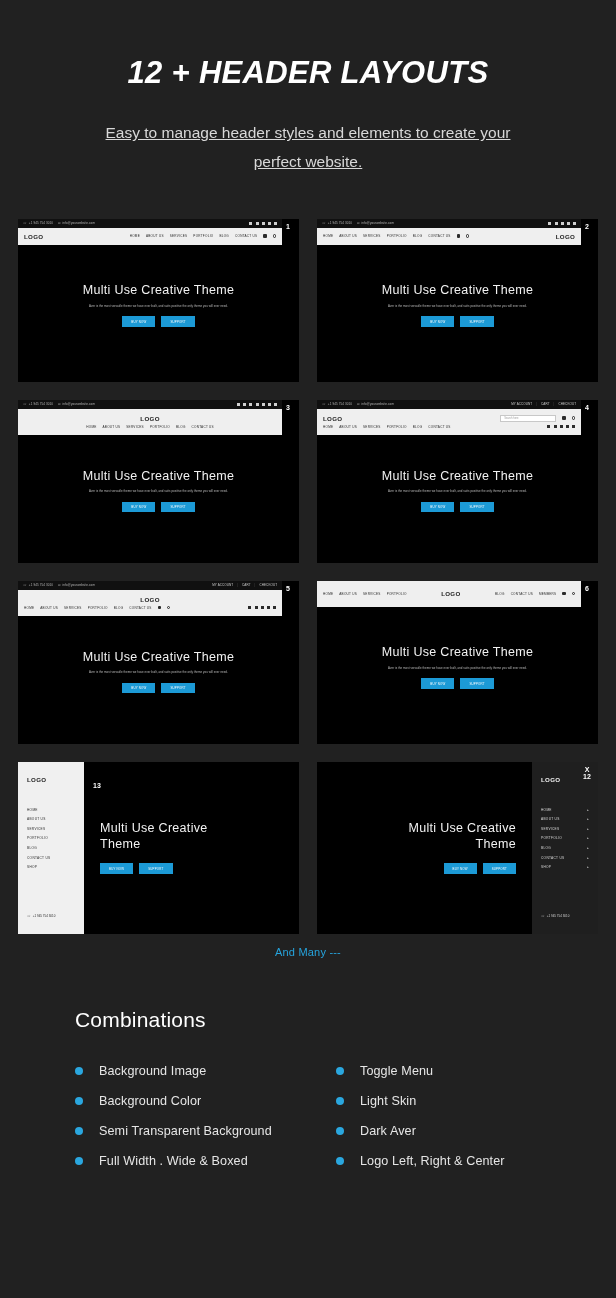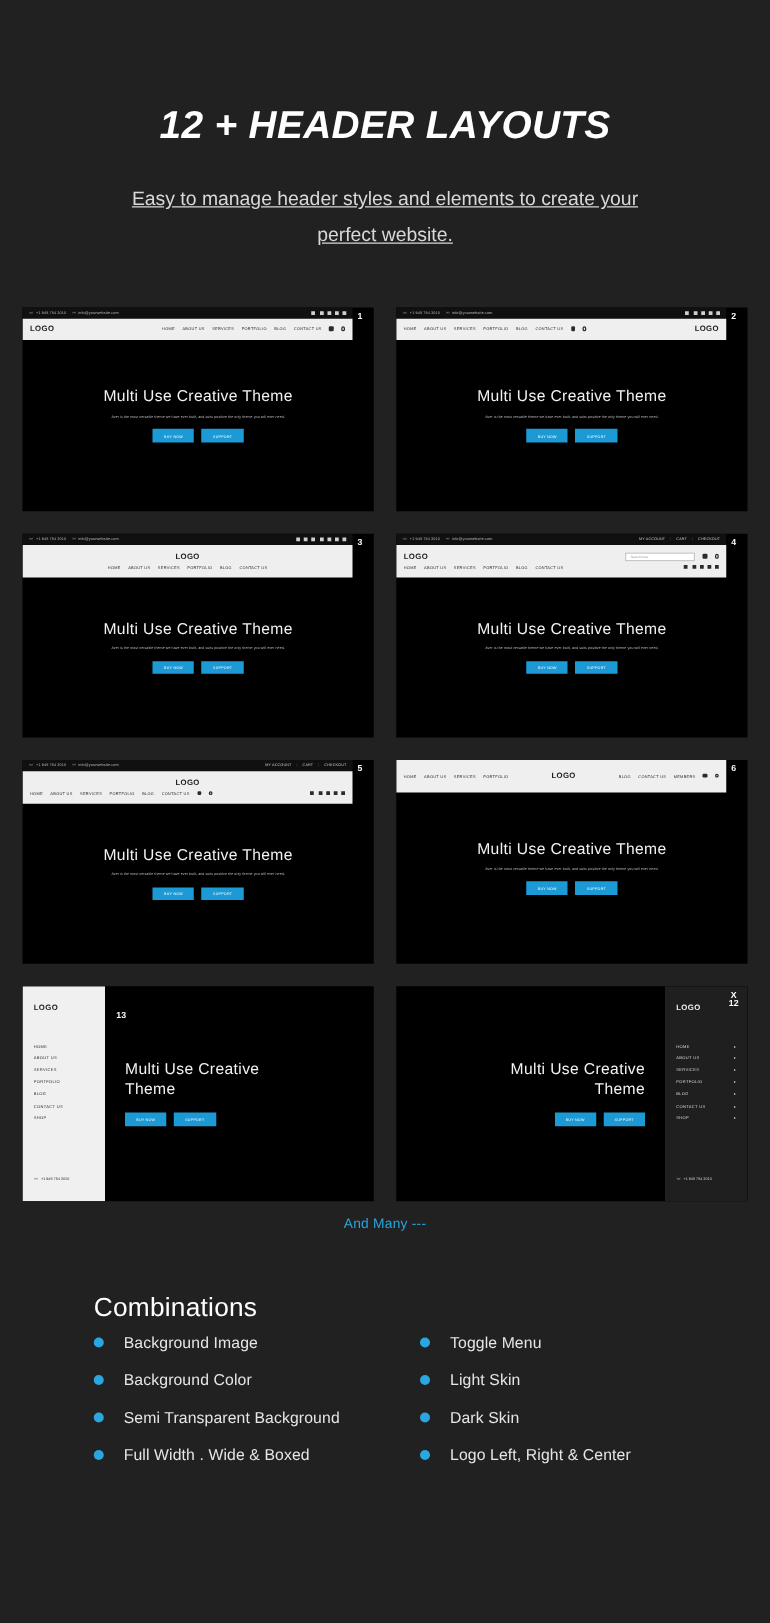--- a/index.html
+++ b/index.html
@@ -5,21 +5,21 @@
   * { box-sizing: border-box; margin: 0; padding: 0; }
   html, body {
     width: 616px;
     background: #212121;
     font-family: "Liberation Sans", sans-serif;
     -webkit-font-smoothing: antialiased;
   }
   body { width: 616px; min-height: 1298px; overflow-x: hidden; }
 
   
-  .intro { padding: 81px 40px 0; text-align: center; }
+  .intro { padding: 54px 40px 0; text-align: center; }
   .intro-title {
     font-size: 31px;
     font-weight: bold;
     font-style: italic;
     color: #ffffff;
     letter-spacing: 0.3px;
     line-height: 1.2;
   }
   .intro-sub {
     margin: 28px auto 0;
@@ -242,20 +242,21 @@
 
   
   .combi { margin: 50px auto 0; width: 566px; padding-left: 50px; }
   .combi-title {
     font-size: 21px;
     color: #ffffff;
     font-weight: 400;
     letter-spacing: .2px;
   }
   .combi-cols {
+    margin-top: 24px;
     display: grid;
     grid-template-columns: 1fr 1fr;
     column-gap: 6px;
   }
   .combi-li {
     display: flex;
     align-items: center;
     gap: 16px;
     height: 30px;
     font-size: 12.6px;
@@ -700,21 +701,21 @@
       <div class="combi-li">
         <span class="dot"></span>
         <span>Toggle Menu</span>
       </div>
       <div class="combi-li">
         <span class="dot"></span>
         <span>Light Skin</span>
       </div>
       <div class="combi-li">
         <span class="dot"></span>
-        <span>Dark Skin</span>
+        <span>Dark Aver</span>
       </div>
       <div class="combi-li">
         <span class="dot"></span>
         <span>Logo Left, Right &amp; Center</span>
       </div>
     </div>
   </div>
 </section>
 
 <div class="pad-bottom"></div>

